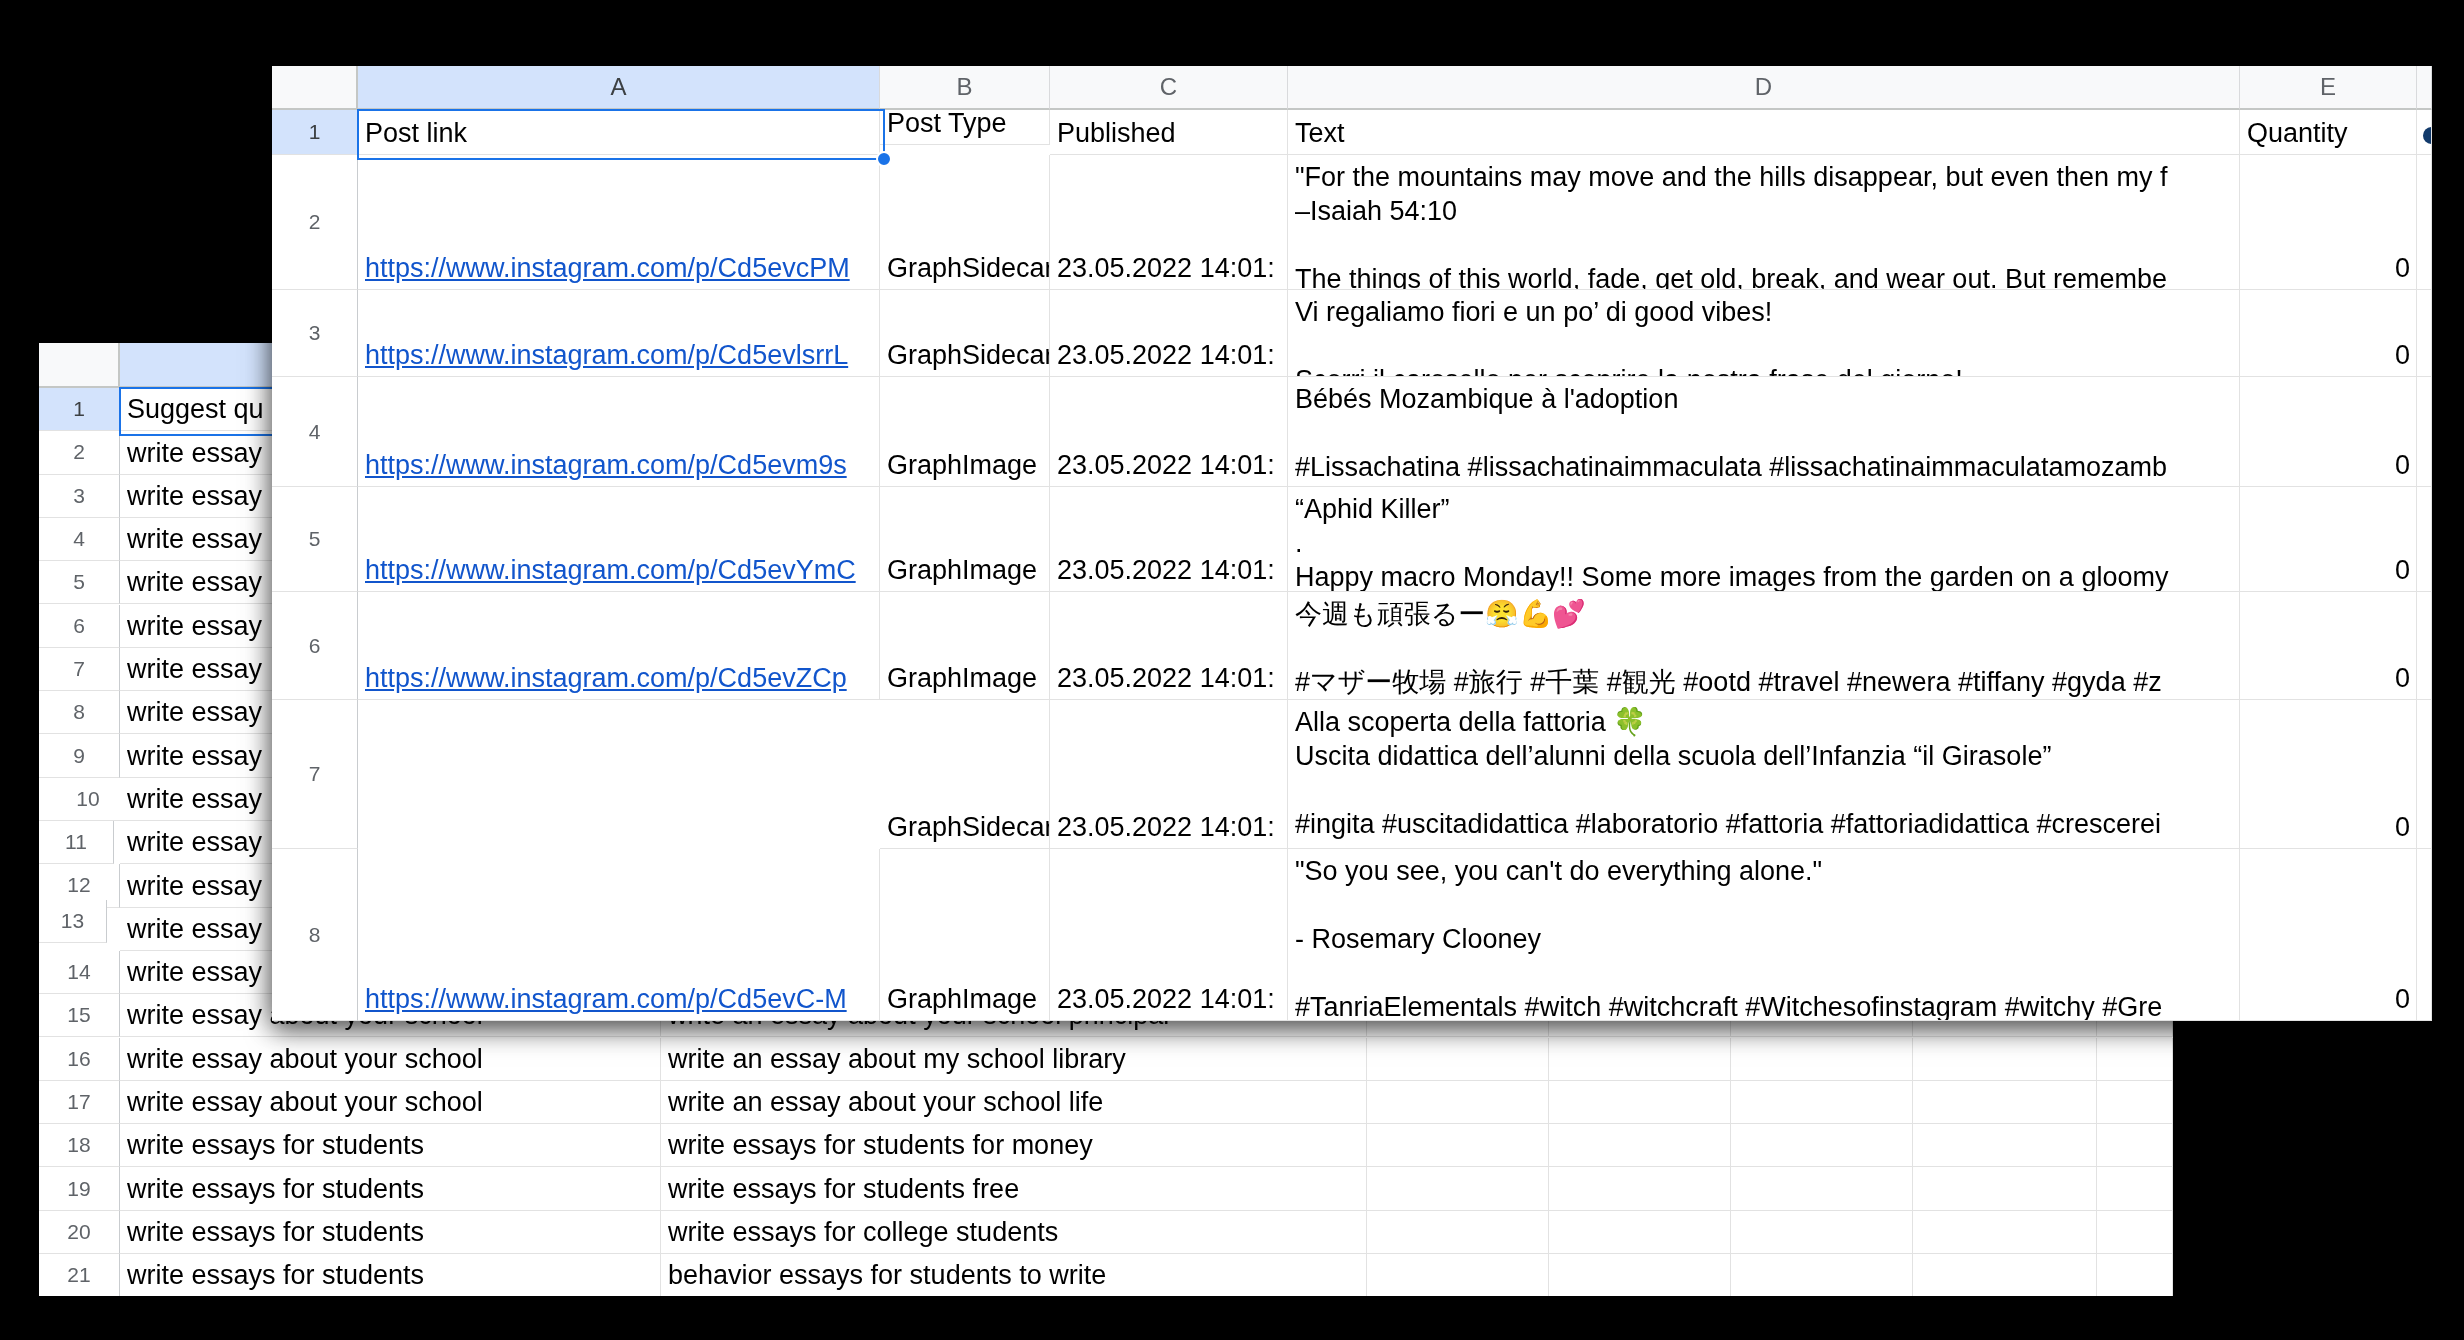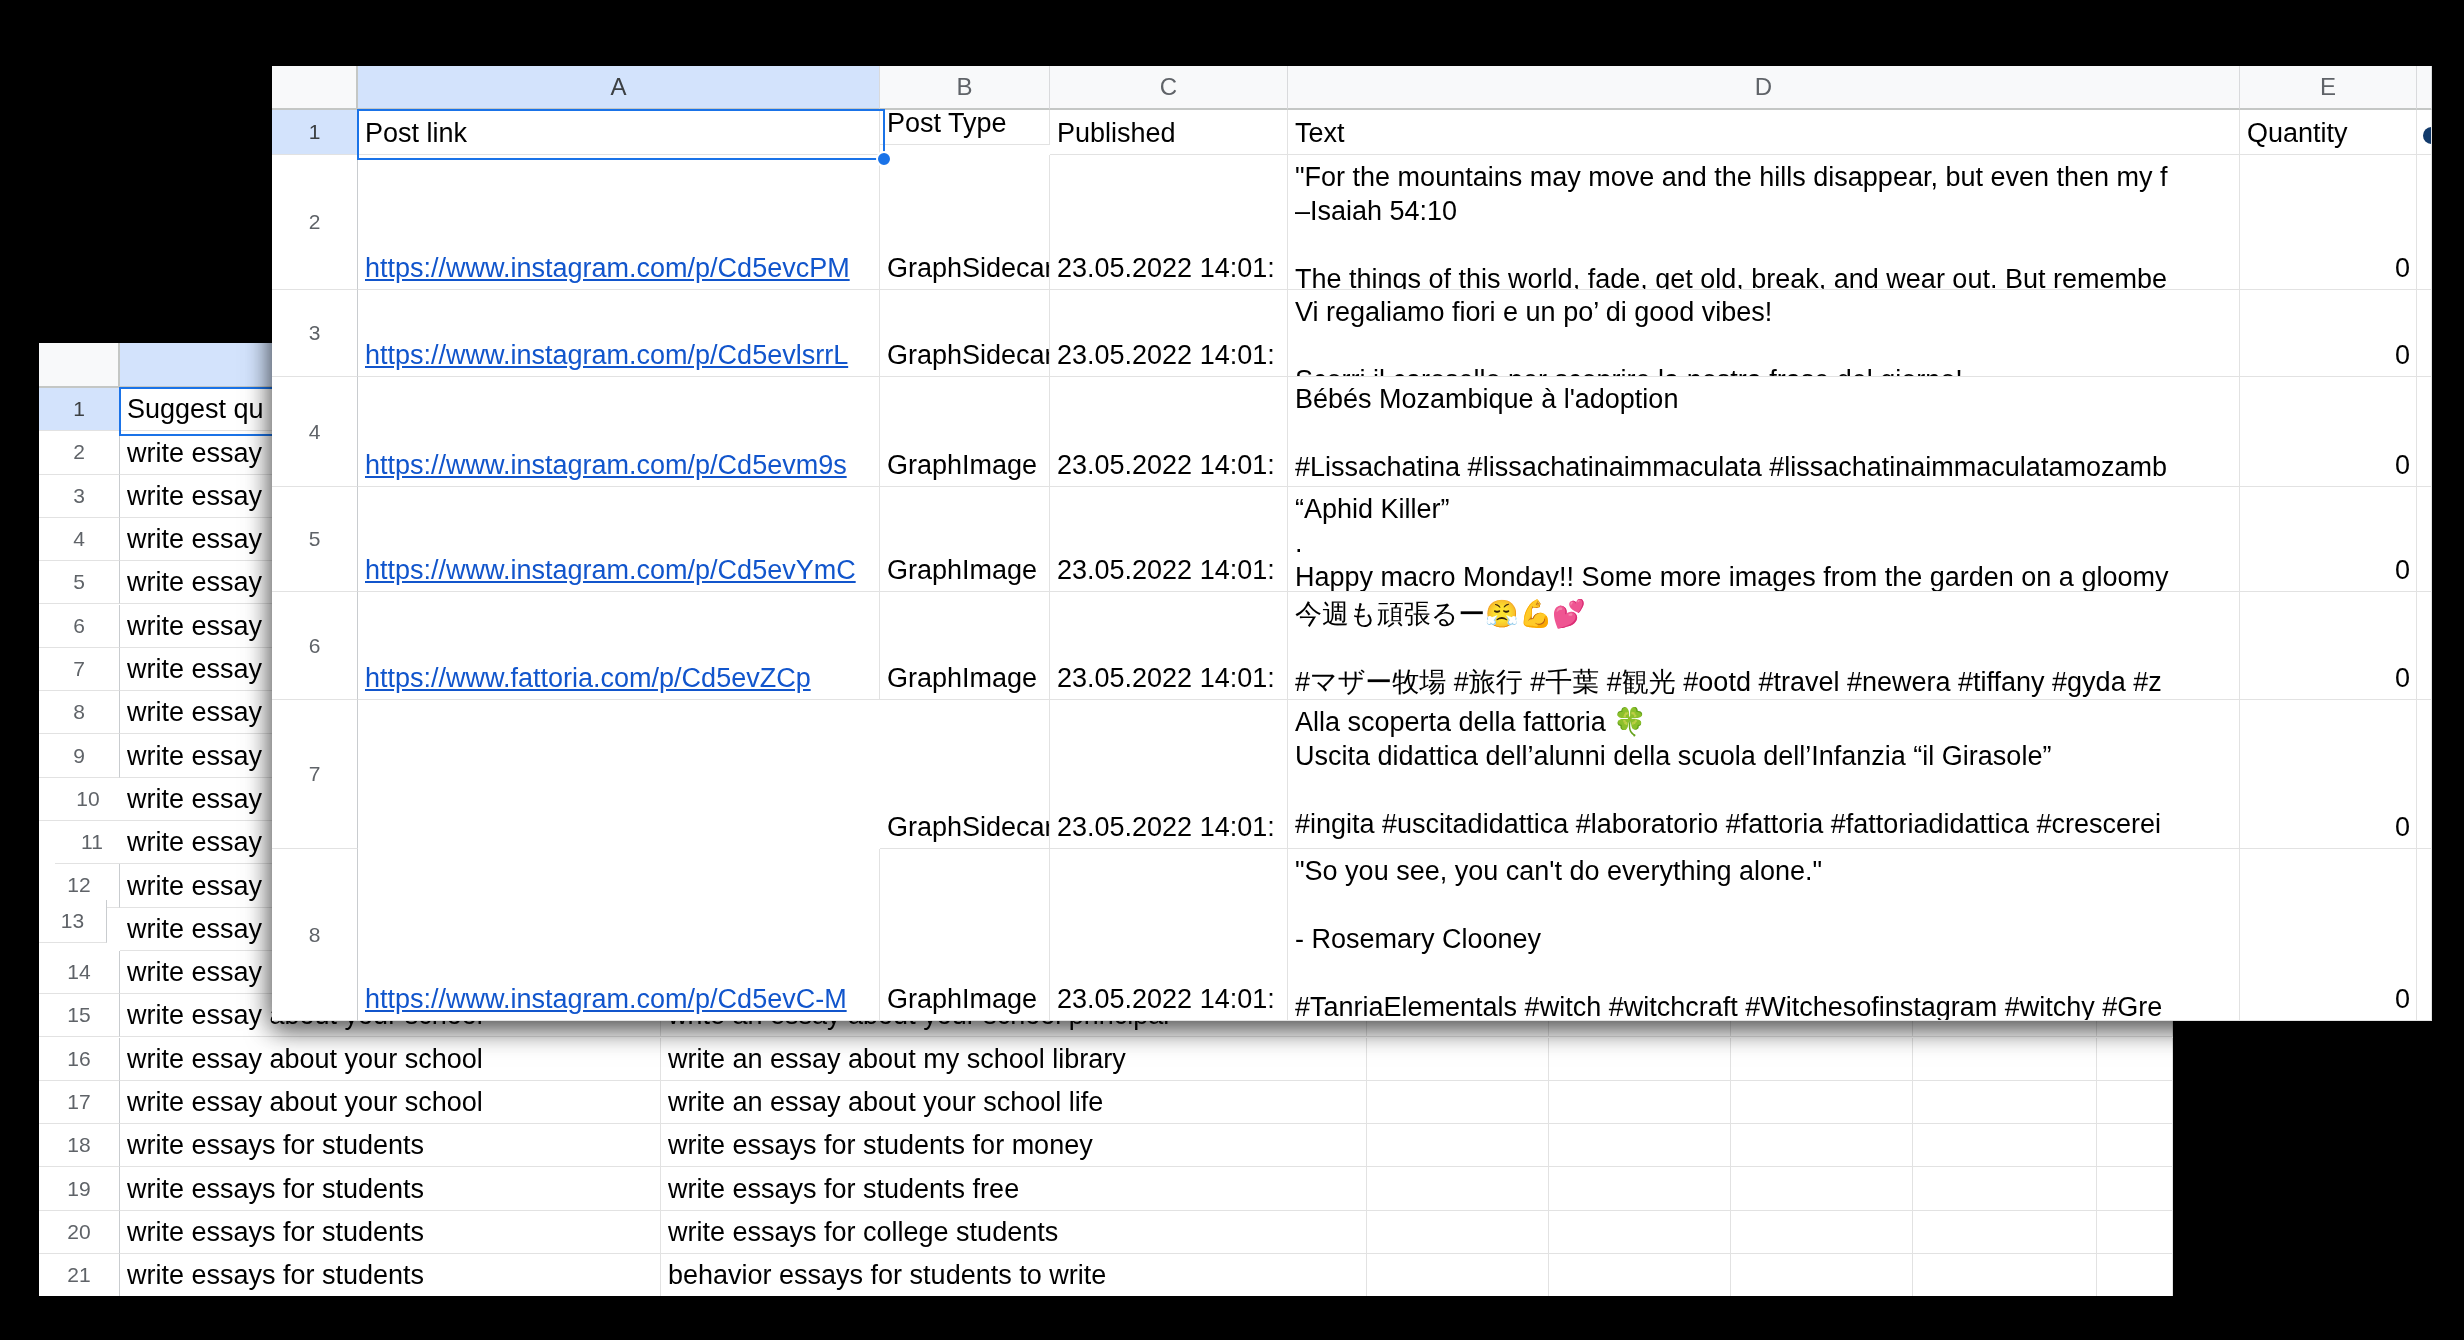--- a/index.html
+++ b/index.html
@@ -119,21 +119,21 @@
     <div class="cell" style="left: 1874px; top: 391.4px; width: 184px; height: 43.3px;"></div>
     <div class="cell" style="left: 2058px; top: 391.4px; width: 76px; height: 43.3px;"></div>
     <div class="rowhdr" style="left: 0px; top: 434.7px; width: 99px; height: 43.3px;">10</div>
     <div class="cell" style="left: 81px; top: 434.7px; width: 541px; height: 43.3px;">write essay</div>
     <div class="cell" style="left: 622px; top: 434.7px; width: 706px; height: 43.3px;"></div>
     <div class="cell" style="left: 1328px; top: 434.7px; width: 182px; height: 43.3px;"></div>
     <div class="cell" style="left: 1510px; top: 434.7px; width: 182px; height: 43.3px;"></div>
     <div class="cell" style="left: 1692px; top: 434.7px; width: 182px; height: 43.3px;"></div>
     <div class="cell" style="left: 1874px; top: 434.7px; width: 184px; height: 43.3px;"></div>
     <div class="cell" style="left: 2058px; top: 434.7px; width: 76px; height: 43.3px;"></div>
-    <div class="rowhdr" style="left: 16px; top: 478px; width: 75px; height: 43.3px;">11</div>
+    <div class="rowhdr" style="left: 0px; top: 478px; width: 75px; height: 43.3px;">11</div>
     <div class="cell" style="left: 81px; top: 478px; width: 541px; height: 43.3px;">write essay</div>
     <div class="cell" style="left: 622px; top: 478px; width: 706px; height: 43.3px;"></div>
     <div class="cell" style="left: 1328px; top: 478px; width: 182px; height: 43.3px;"></div>
     <div class="cell" style="left: 1510px; top: 478px; width: 182px; height: 43.3px;"></div>
     <div class="cell" style="left: 1692px; top: 478px; width: 182px; height: 43.3px;"></div>
     <div class="cell" style="left: 1874px; top: 478px; width: 184px; height: 43.3px;"></div>
     <div class="cell" style="left: 2058px; top: 478px; width: 76px; height: 43.3px;"></div>
     <div class="rowhdr" style="left: 0px; top: 521.3px; width: 81px; height: 43.3px;">12</div>
     <div class="cell" style="left: 81px; top: 521.3px; width: 541px; height: 43.3px;">write essay</div>
     <div class="cell" style="left: 622px; top: 521.3px; width: 706px; height: 43.3px;"></div>
@@ -255,21 +255,21 @@
     <div class="cell num" style="left: 1968px; top: 311px; width: 177px; height: 110px;">0</div>
     <div class="cell" style="left: 2145px; top: 311px; width: 15px; height: 110px;"></div>
     <div class="rowhdr" style="left: 0px; top: 421px; width: 86px; height: 105px;">5</div>
     <div class="cell link" style="left: 86px; top: 421px; width: 522px; height: 105px;">https://www.instagram.com/p/Cd5evYmC</div>
     <div class="cell" style="left: 608px; top: 421px; width: 170px; height: 105px;">GraphImage</div>
     <div class="cell" style="left: 778px; top: 421px; width: 238px; height: 105px;">23.05.2022 14:01:</div>
     <div class="cell dcell" style="left: 1016px; top: 421px; width: 952px; height: 105px;"><div class="line">“Aphid Killer”</div><div class="line">.</div><div class="line">Happy macro Monday!! Some more images from the garden on a gloomy</div></div>
     <div class="cell num" style="left: 1968px; top: 421px; width: 177px; height: 105px;">0</div>
     <div class="cell" style="left: 2145px; top: 421px; width: 15px; height: 105px;"></div>
     <div class="rowhdr" style="left: 0px; top: 526px; width: 86px; height: 108px;">6</div>
-    <div class="cell link" style="left: 86px; top: 526px; width: 522px; height: 108px;">https://www.fattoria.com/p/Cd5evZCp</div>
+    <div class="cell link" style="left: 86px; top: 526px; width: 522px; height: 108px;">https://www.instagram.com/p/Cd5evZCp</div>
     <div class="cell" style="left: 608px; top: 526px; width: 170px; height: 108px;">GraphImage</div>
     <div class="cell" style="left: 778px; top: 526px; width: 238px; height: 108px;">23.05.2022 14:01:</div>
     <div class="cell dcell" style="left: 1016px; top: 526px; width: 952px; height: 108px;"><div class="line">今週も頑張るー😤💪💕</div><div class="line"></div><div class="line">#マザー牧場 #旅行 #千葉 #観光 #ootd #travel #newera #tiffany #gyda #z</div></div>
     <div class="cell num" style="left: 1968px; top: 526px; width: 177px; height: 108px;">0</div>
     <div class="cell" style="left: 2145px; top: 526px; width: 15px; height: 108px;"></div>
     <div class="rowhdr" style="left: 0px; top: 634px; width: 86px; height: 149px;">7</div>
     <div class="cell" style="left: 608px; top: 634px; width: 170px; height: 149px;">GraphSidecar</div>
     <div class="cell" style="left: 778px; top: 634px; width: 238px; height: 149px;">23.05.2022 14:01:</div>
     <div class="cell dcell" style="left: 1016px; top: 634px; width: 952px; height: 149px;"><div class="line">Alla scoperta della fattoria 🍀</div><div class="line">Uscita didattica dell’alunni della scuola dell’Infanzia “il Girasole”</div><div class="line"></div><div class="line">#ingita #uscitadidattica #laboratorio #fattoria #fattoriadidattica #crescerei</div></div>
     <div class="cell num" style="left: 1968px; top: 634px; width: 177px; height: 149px;">0</div>

